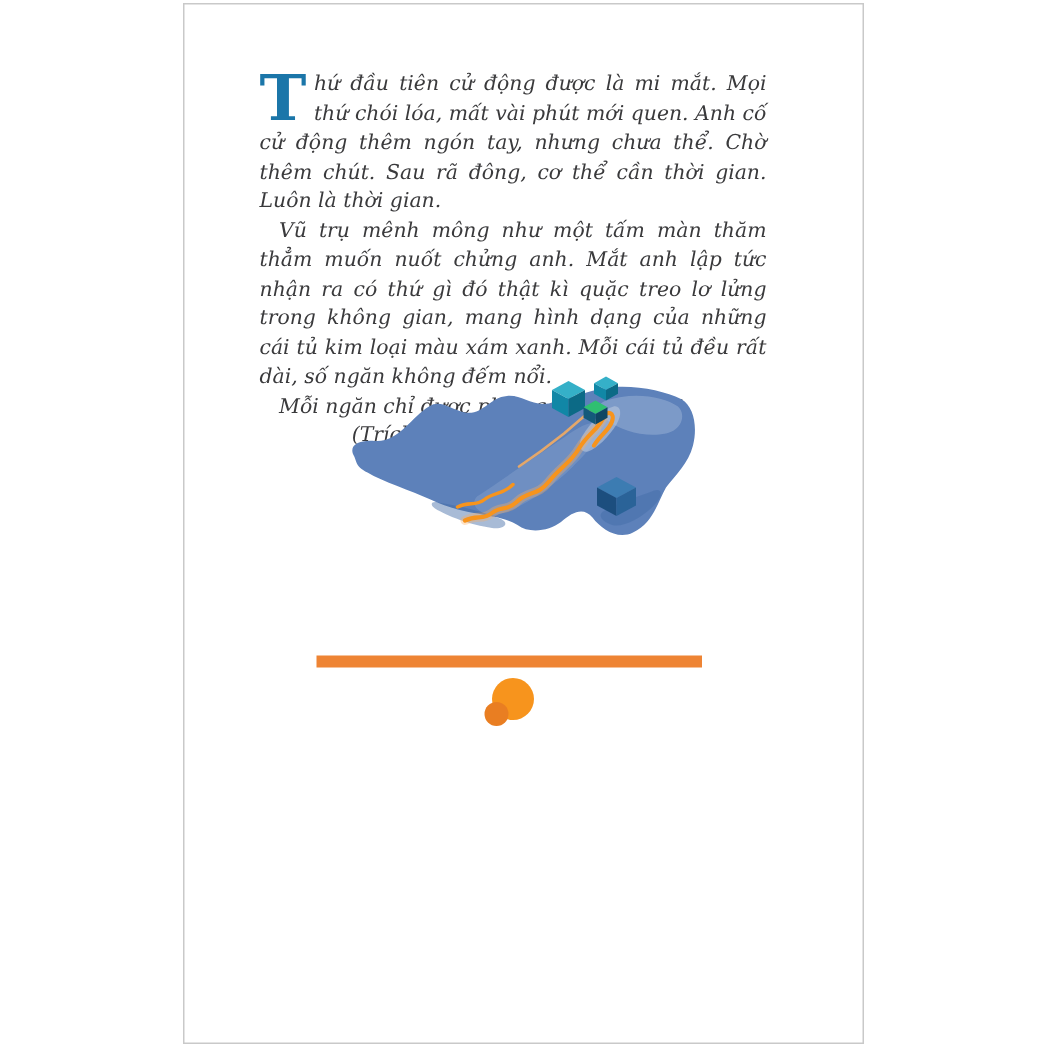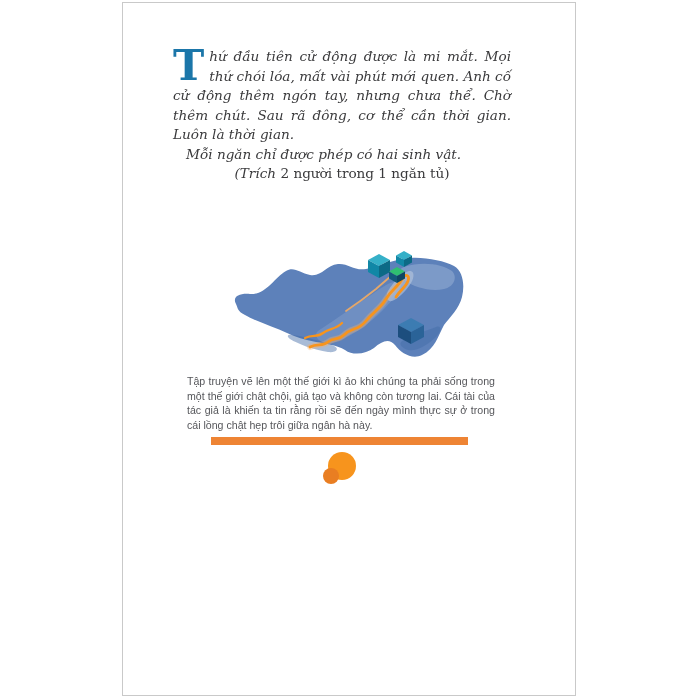--- a/index.html
+++ b/index.html
@@ -98,20 +98,21 @@
     background: #e97e22;
   }
 </style>
 </head>
 <body>
 
 <div class="page">
 
   <div class="excerpt">
     <p><span class="dropcap">T</span><span>hứ đầu tiên cử động được là mi mắt. Mọi thứ chói lóa, mất vài phút mới quen. Anh cố cử động thêm ngón tay, nhưng chưa thể. Chờ thêm chút. Sau rã đông, cơ thể cần thời gian. Luôn là thời gian.</span></p>
+    <p class="indented">Vũ trụ mênh mông như một tấm màn thăm thẳm muốn nuốt chửng anh. Mắt anh lập tức nhận ra có thứ gì đó thật kì quặc treo lơ lửng trong không gian, mang hình dạng của những cái tủ kim loại màu xám xanh. Mỗi cái tủ đều rất dài, số ngăn không đếm nổi.</p>
     <p class="indented">Mỗi ngăn chỉ được phép có hai sinh vật.</p>
     <p class="attribution"><span>(Trích </span><span class="title-roman">2 người trong 1 ngăn tủ)</span></p>
   </div>
 
   <svg class="illustration" viewBox="0 0 250 125" xmlns="http://www.w3.org/2000/svg">
 
     <g>
       <path fill="#5d81ba" d="M 10 55
         C 6 48, 13 44, 24 45
         C 40 46, 48 29, 60 22
@@ -159,20 +160,19 @@
       <polygon points="163,22.5 171,27 171,34 163,29.5" fill="#14597a"></polygon>
       <polygon points="179,22.5 171,27 171,34 179,29.5" fill="#0f4663"></polygon>
     </g>
     <g>
       <polygon points="185,69 198,76 185,83 172,76" fill="#3c7cb2"></polygon>
       <polygon points="172,76 185,83 185,95 172,88" fill="#1c4e7e"></polygon>
       <polygon points="198,76 185,83 185,95 198,88" fill="#2a6398"></polygon>
     </g>
   </svg>
 
-  <div class="review">Tập truyện vẽ lên một thế giới kì ảo khi chúng ta phải sống trong một thế giới chật chội, giả tạo và không còn tương lai. Cái tài của tác giả là khiến ta tin rằng rồi sẽ đến ngày mình thực sự ở trong cái lồng chật hẹp trôi giữa ngân hà này.</div>
 
   <div class="divider"></div>
 
   <div class="dot-big"></div>
   <div class="dot-small"></div>
 
 </div>
 
 </body></html>

